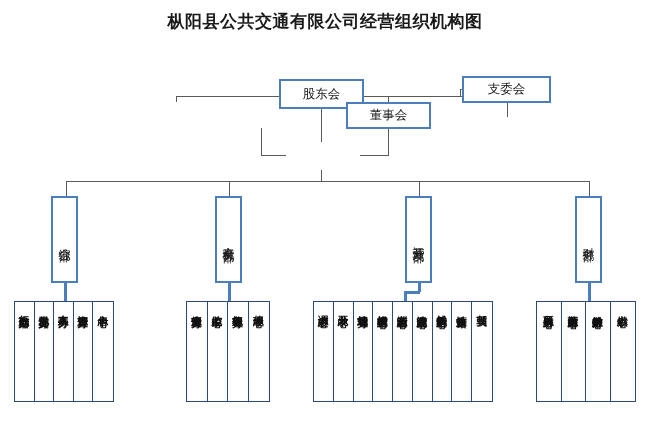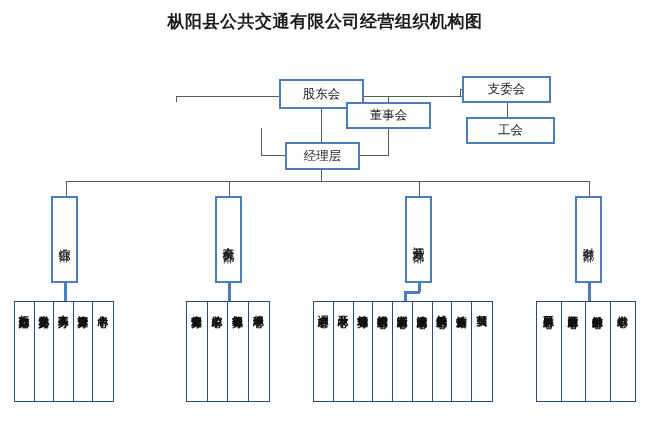--- a/index.html
+++ b/index.html
@@ -149,27 +149,21 @@
 
 
   <div class="node" style="left:346px;top:102px;width:85px;height:27px;">
     <span>董事会</span>
   </div>
 
   <div class="node" style="left:462px;top:76px;width:89px;height:27px;">
     <span>支委会</span>
   </div>
 
-  <div class="node" style="left:466px;top:117px;width:89px;height:27px;">
-    <span>工会</span>
-  </div>
-
-  <div class="node" style="left:285px;top:142px;width:75px;height:28px;">
-    <span>经理层</span>
-  </div>
+
 
   <div class="vnode" style="left:51px;top:196px;width:27px;height:87px;">
     <span>综合部</span>
   </div>
 
   <div class="vnode" style="left:215px;top:196px;width:27px;height:87px;">
     <span>安全机务部</span>
   </div>
 
   <div class="vnode" style="left:405px;top:196px;width:27px;height:87px;">

